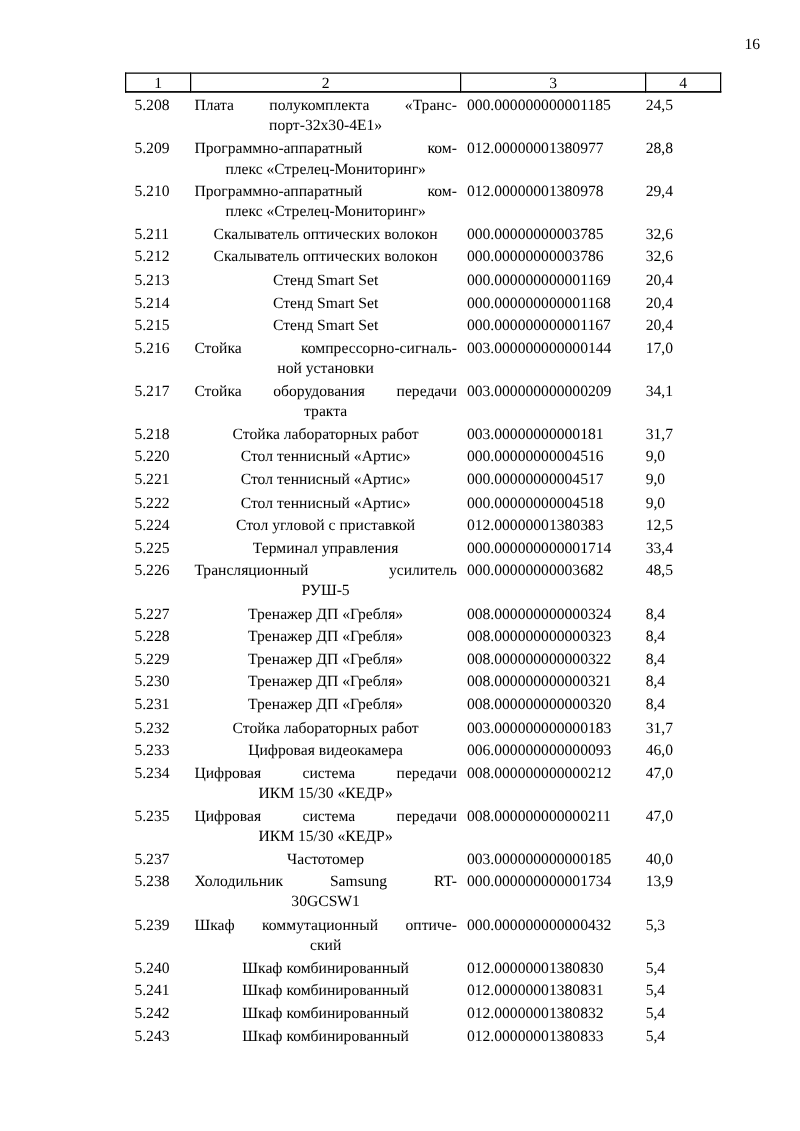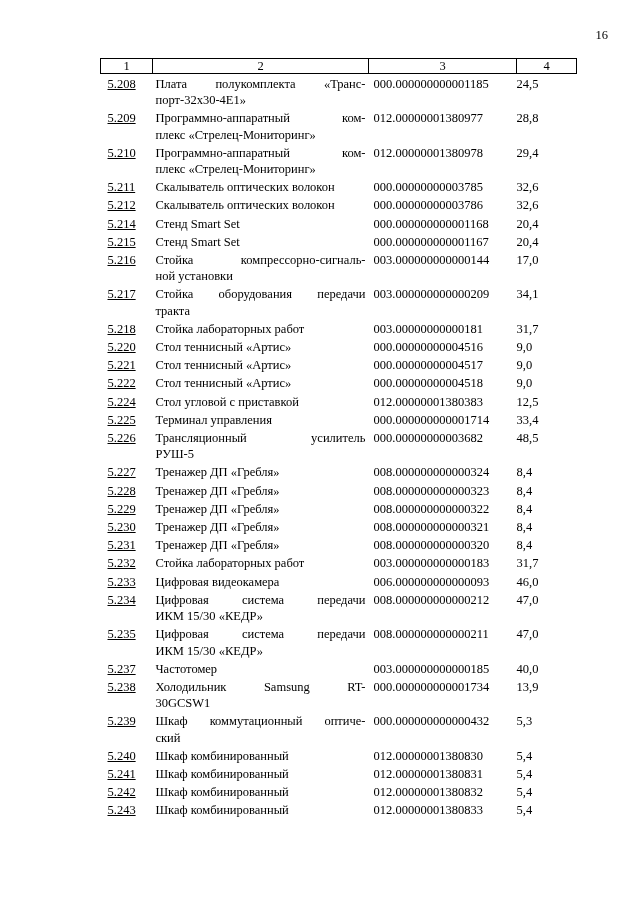--- a/index.html
+++ b/index.html
@@ -38,25 +38,25 @@
     height: 14px;
     line-height: 14px;
     padding: 0;
     font-size: 12.5px;
   }
   tbody td {
     vertical-align: top;
     padding: 0;
     line-height: 16.2px;
   }
-  td.num   { padding-left: 7px;  padding-top: 2px; text-decoration: underline; }
+  td.num   { padding-left: 7px;  padding-top: 2px; }
   td.desc  { padding-left: 3px;  padding-right: 3px; padding-top: 2px; }
   td.inv   { padding-left: 5px;  padding-top: 2px; }
   td.val   {  padding-right: 10px; padding-top: 2px; }
-  .desc-line { text-align: left; }
+  .desc-line { text-align: center; }
   .desc-line.jl {
     text-align: justify;
     text-align-last: justify;
   }
 </style>
 </head>
 <body>
 
 <div class="page-number">16</div>
 
@@ -113,20 +113,28 @@
       </tr>
       <tr>
         <td class="num">5.212</td>
         <td class="desc">
           <div class="desc-line">Скалыватель оптических волокон</div>
         </td>
         <td class="inv">000.00000000003786</td>
         <td class="val">32,6</td>
       </tr>
       <tr>
+        <td class="num">5.213</td>
+        <td class="desc">
+          <div class="desc-line">Стенд Smart Set</div>
+        </td>
+        <td class="inv">000.000000000001169</td>
+        <td class="val">20,4</td>
+      </tr>
+      <tr>
         <td class="num">5.214</td>
         <td class="desc">
           <div class="desc-line">Стенд Smart Set</div>
         </td>
         <td class="inv">000.000000000001168</td>
         <td class="val">20,4</td>
       </tr>
       <tr>
         <td class="num">5.215</td>
         <td class="desc">

